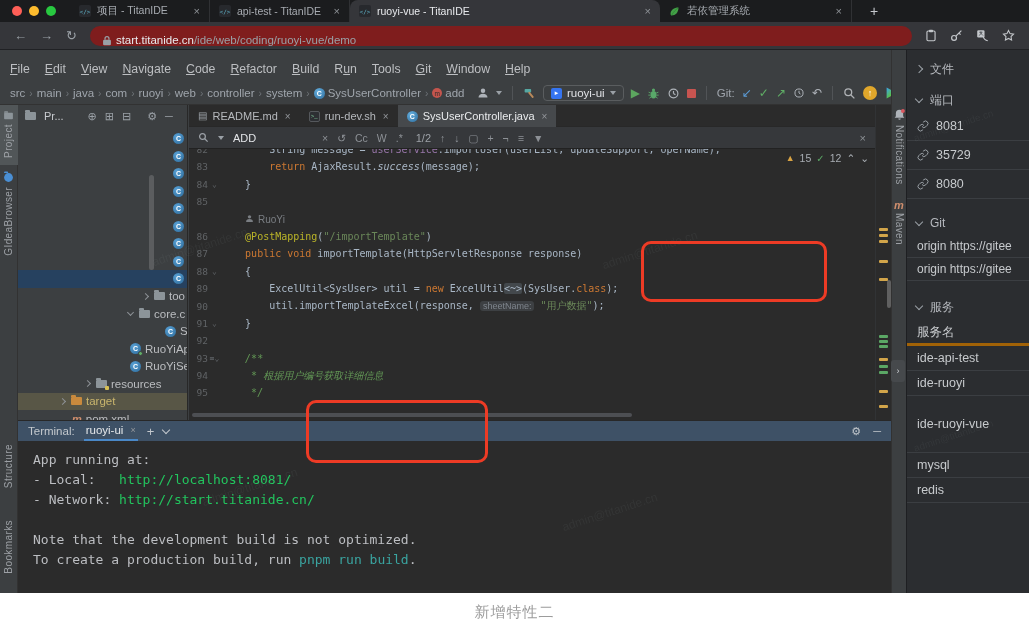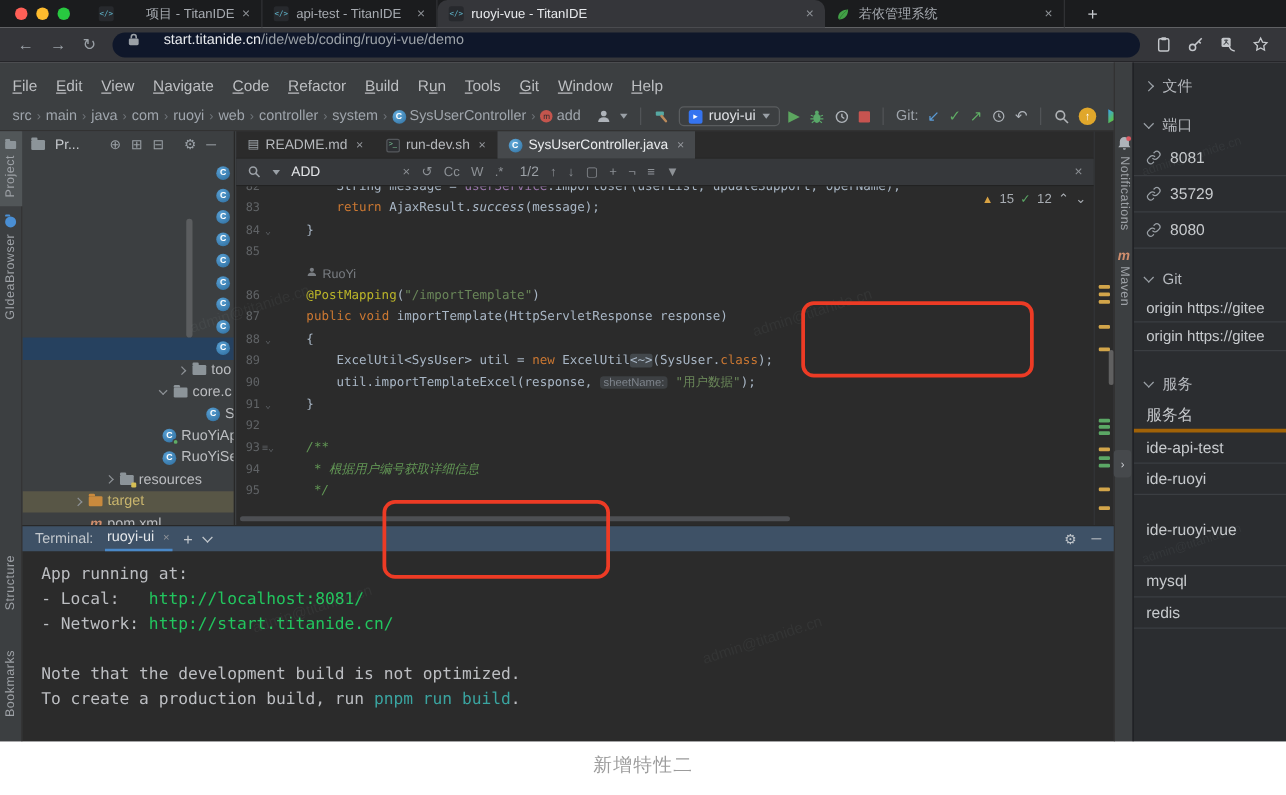--- a/index.html
+++ b/index.html
@@ -12,21 +12,21 @@
   .lights{display:flex;gap:7px;padding:0 14px 0 12px}
   .light{width:10px;height:10px;border-radius:50%}
   .btab{height:22px;display:flex;align-items:center;gap:6px;padding:0 9px;color:#a7abb1;font-size:10.5px;position:relative;flex:none;border-right:1px solid #303134;overflow:hidden}
   .btab.active{background:#35363a;border-radius:8px 8px 0 0;color:#e8eaed;border-right:none}
   .btitle{white-space:nowrap;overflow:hidden;flex:1}
   .bx{color:#8f9398;font-size:11px;flex:none}
   .tico-sq{width:12px;height:12px;border-radius:2px;background:#27292d;color:#5fb3c9;font-size:6px;display:flex;align-items:center;justify-content:center;flex:none;font-family:"DejaVu Sans Mono",monospace}
   .newtab{color:#c6c9ce;font-size:14px;margin-left:12px;width:20px;text-align:center}
   .urlbar{position:absolute;left:0;top:22px;width:1029px;height:28px;background:#35363a;display:flex;align-items:center;gap:13px;padding:0 14px;border-bottom:1px solid #202124}
   .navico{color:#9aa0a6;font-size:13px;line-height:1}
-  .omnibox{flex:1;height:20px;background:#0f172a;border-radius:10px;display:flex;align-items:flex-start;gap:19px;padding:0 12px;font-size:11.5px;color:#9aa0a6;overflow:hidden;white-space:nowrap}
+  .omnibox{flex:1;height:20px;background:#7f1d1d;border-radius:10px;display:flex;align-items:flex-end;gap:4px;padding:0 12px;font-size:11.5px;color:#9aa0a6;overflow:hidden;white-space:nowrap}
   .omnibox .host{color:#e8eaed}
   .uico{display:flex;align-items:center}
 
   
   .ide{position:absolute;left:0;top:50px;width:1029px;height:543px;background:#3c3f41;color:#bbb}
   .ide-main{position:absolute;left:0;top:0;width:906px;height:543px}
   .menubar{position:absolute;left:10px;top:12px;display:flex;gap:15px;font-size:12.3px;color:#bdbfc2}
   .menubar span u{text-decoration:underline}
   .toolbar{position:absolute;left:10px;top:33px;right:8px;height:20px;display:flex;align-items:center;font-size:11.5px;color:#9fa5ac;white-space:nowrap}
   .toolbar-line{position:absolute;left:0;top:54px;width:906px;height:1px;background:#323232}
@@ -142,21 +142,21 @@
 
 <div class="stage">
 
   <div class="tabbar">
     <div class="lights">
       <span class="light" id="l0" style="background: rgb(255, 95, 87);"></span>
       <span class="light" id="l1" style="background: rgb(254, 188, 46);"></span>
       <span class="light" id="l2" style="background: rgb(40, 200, 64);"></span>
     </div>
     <div id="btabs" style="display:flex;height:22px">
-        <div class="btab" style="width: 140px; text-align: right;">
+        <div class="btab" style="width: 140px;">
           <span class="tico-sq">&lt;/&gt;</span>
           <span class="btitle">项目 - TitanIDE</span>
           <span class="bx">×</span>
         </div>
         <div class="btab" style="width: 140px;">
           <span class="tico-sq">&lt;/&gt;</span>
           <span class="btitle">api-test - TitanIDE</span>
           <span class="bx">×</span>
         </div>
         <div class="btab active" style="width: 310px;">

